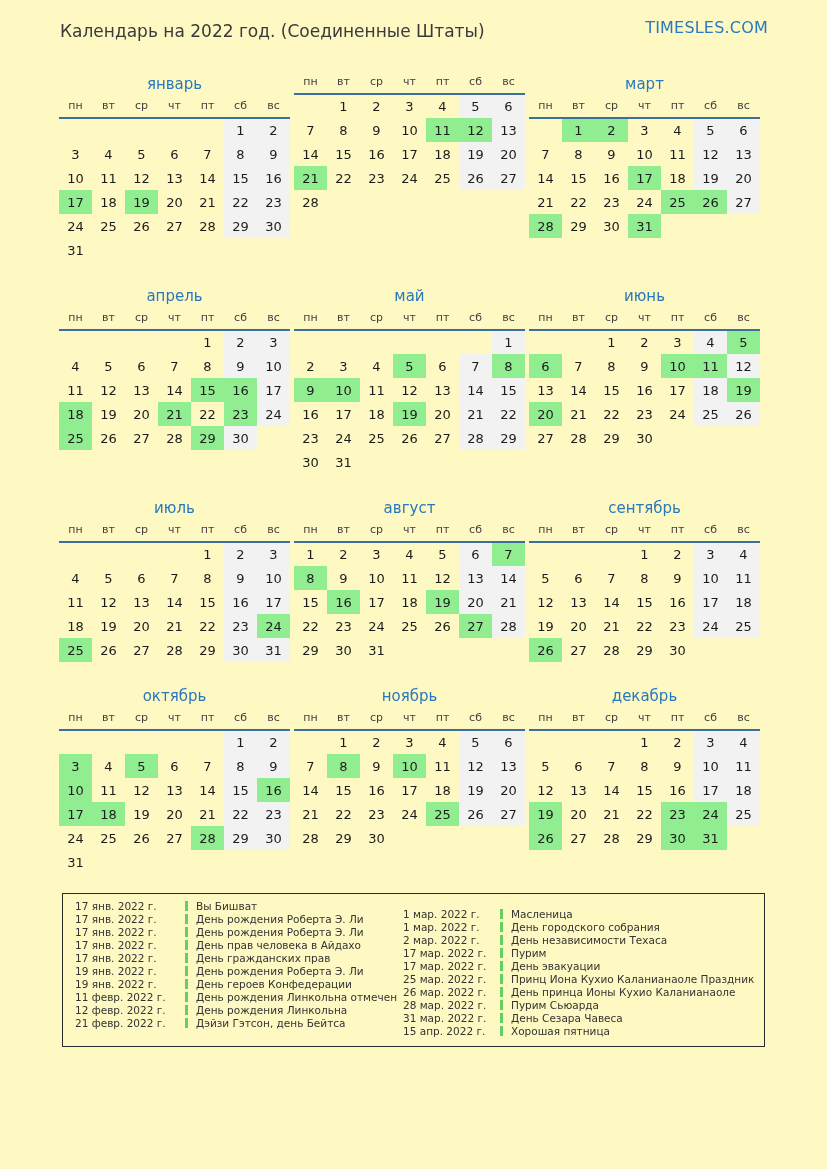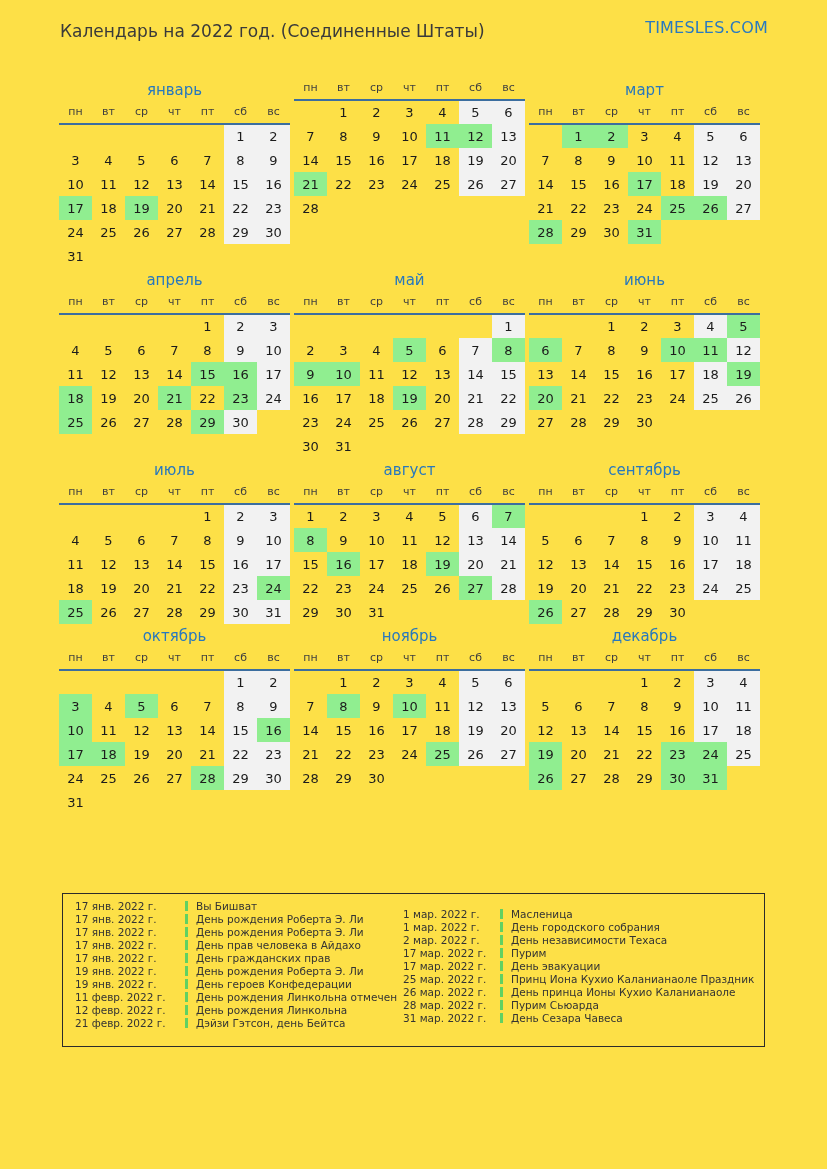--- a/index.html
+++ b/index.html
@@ -4,24 +4,24 @@
 <style>
   :root{
     --hl:#90ee90;
     --weekend:#f2f2f2;
     --title-blue:#2878bd;
     --line-blue:#3c6e9f;
     --marker:#62d162;
   }
   *{margin:0;padding:0;box-sizing:border-box;}
   html,body{width:827px;height:1169px;background:#ffffff;font-family:"DejaVu Sans",sans-serif;}
-  .page{position:relative;width:827px;height:1169px;background:#fde047;overflow:hidden;}
+  .page{position:relative;width:827px;height:1169px;background:#fef9c3;overflow:hidden;}
   .page-title{position:absolute;left:60px;top:21px;font-size:17px;color:#3a3a3a;}
   .site-link{position:absolute;right:59px;top:18px;font-size:16px;color:#2979c0;text-decoration:none;letter-spacing:.2px;}
-  .months-grid{position:absolute;left:57px;top:72px;display:grid;grid-template-columns:235px 235px 235px;align-items:start;margin-top:6px;}
+  .months-grid{position:absolute;left:57px;top:72px;display:grid;grid-template-columns:235px 235px 235px;row-gap:22px;align-items:start;}
   .month{width:235px;}
   .month-title{height:24px;line-height:24px;text-align:center;font-size:15px;color:var(--title-blue);}
   .month-table{border-collapse:collapse;table-layout:fixed;width:231px;margin:0 auto;}
   .month-table th{width:33px;font-weight:normal;font-size:11px;color:#3f3f3f;padding:3px 0 5px;border-bottom:2px solid var(--line-blue);}
   .month-table td{width:33px;height:24px;text-align:center;font-size:13px;color:#1c1c1c;padding:0;}
   .month-table td.weekend{background:var(--weekend);}
   .month-table td.hl{background:var(--hl);}
   .holidays-box{position:absolute;left:62px;top:893px;width:703px;height:154px;border:1px solid #2b2b2b;display:flex;padding:5px 0 5px 12px;}
   .h-col{display:flex;flex-direction:column;}
   .h-col-left{width:328px;}
@@ -915,15 +915,20 @@
         <div class="h-row">
           <span class="h-date">28 мар. 2022 г.</span>
           <span class="h-bar"></span>
           <span class="h-name">Пурим Сьюарда</span>
         </div>
         <div class="h-row">
           <span class="h-date">31 мар. 2022 г.</span>
           <span class="h-bar"></span>
           <span class="h-name">День Сезара Чавеса</span>
         </div>
+        <div class="h-row">
+          <span class="h-date">15 апр. 2022 г.</span>
+          <span class="h-bar"></span>
+          <span class="h-name">Хорошая пятница</span>
+        </div>
       </div>
     </div>
 </div>
 
 </body></html>

